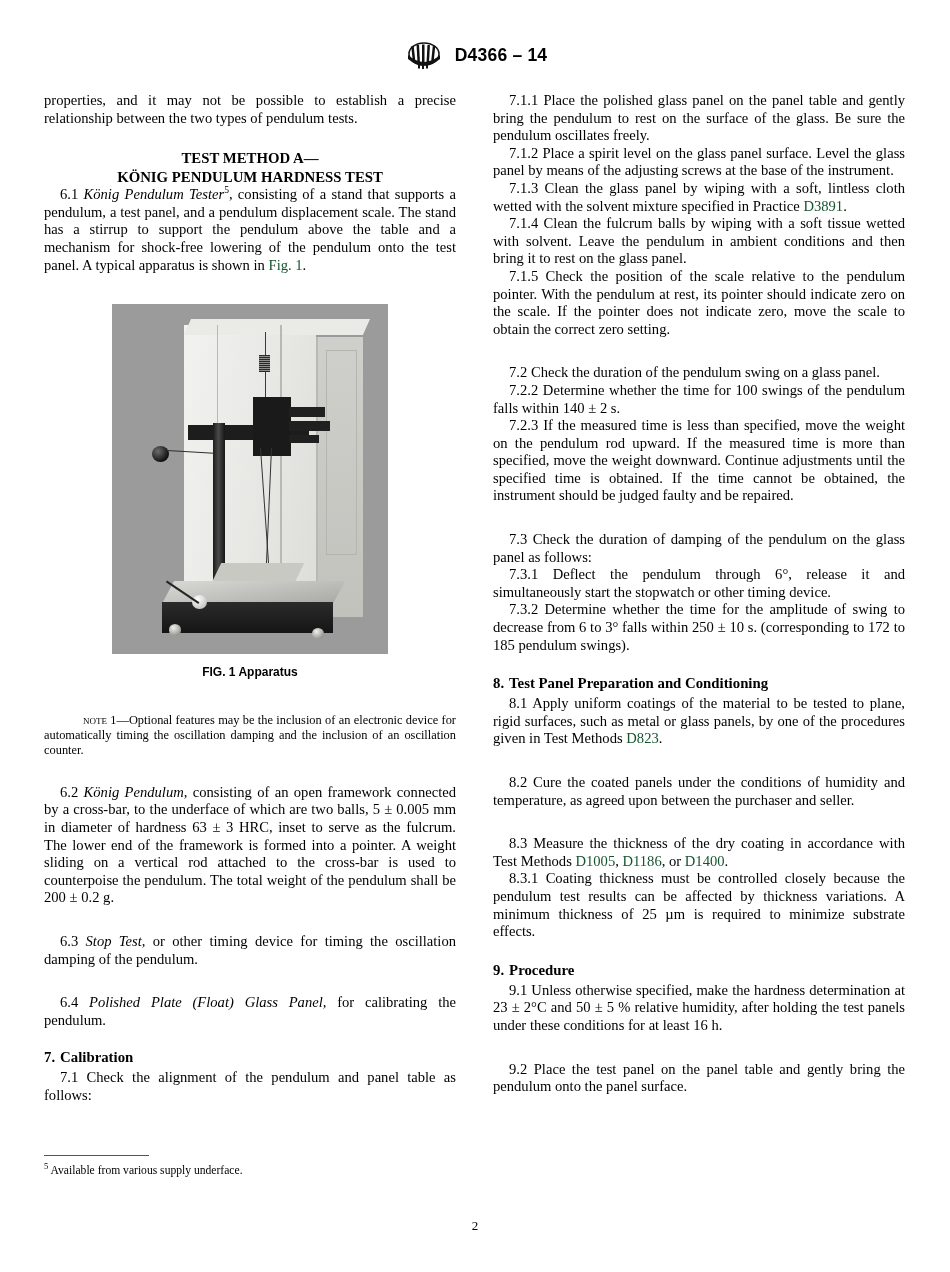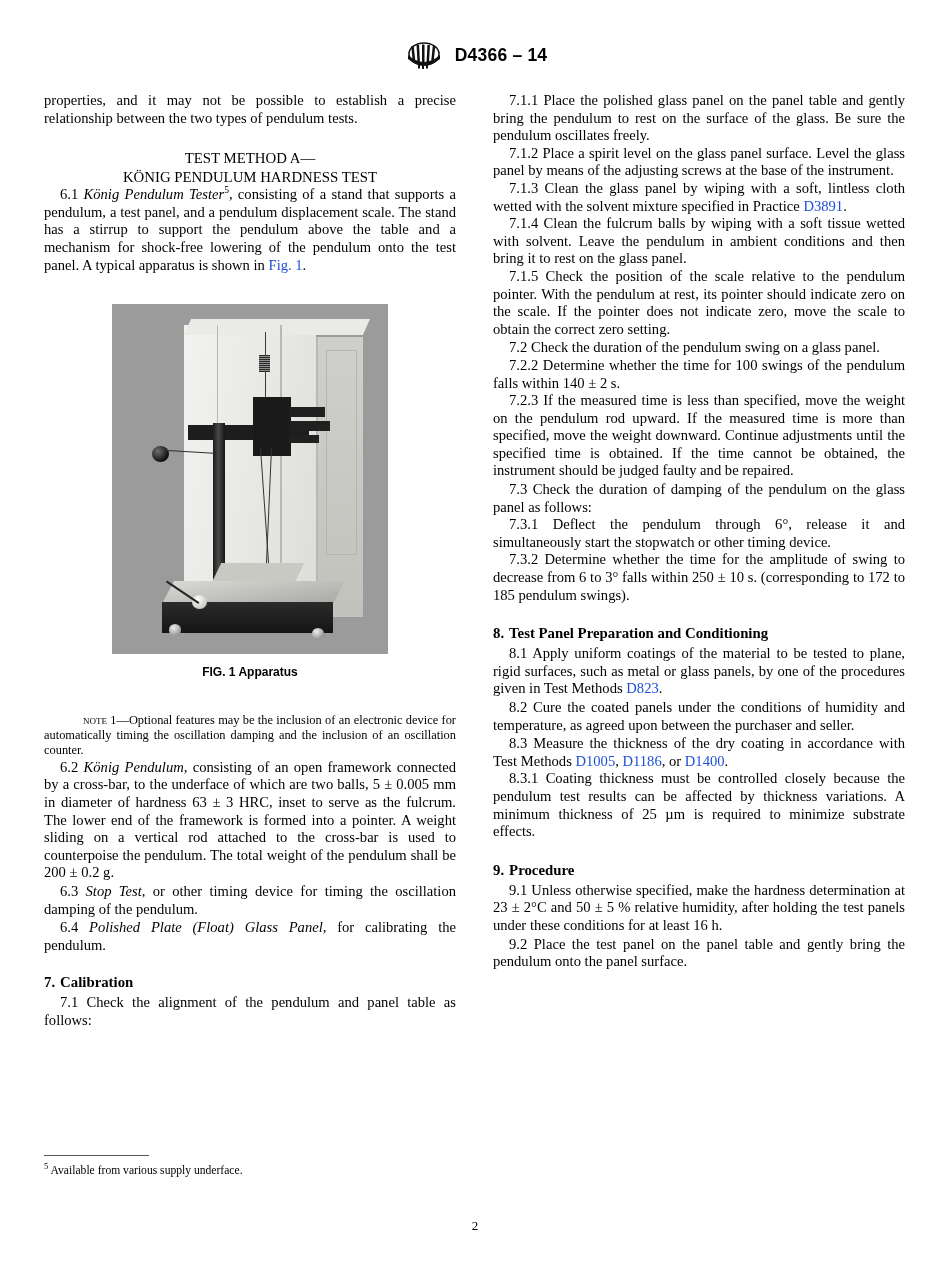--- a/index.html
+++ b/index.html
@@ -55,41 +55,41 @@
 
   p, .para {
     margin: 0;
     font-size: 14.6px;
     line-height: 17.6px;
     text-align: justify;
     text-justify: inter-word;
     hyphens: manual;
   }
   .indent { text-indent: 16px; }
-  .gap-before { margin-top: 1px; }
+  .gap-before { margin-top: 26px; }
 
   .center-head {
     text-align: center;
-    font-weight: normal;
+    font-weight: bold;
     font-size: 14.8px;
     line-height: 18.5px;
     margin: 22px 0 0 0;
   }
 
   h2.sec-head {
     font-size: 14.8px;
     font-weight: bold;
     margin: 16px 0 3px 0;
     line-height: 18px;
     text-align: left;
   }
   h2.sec-head .num { margin-right: 5px; }
 
   .ital { font-style: italic; }
-  .link { color: #1d4ed8; }
+  .link { color: #14532d; }
   sup.fn {
     font-size: 9.6px;
     vertical-align: super;
     line-height: 0;
   }
 
   
   .note {
     font-size: 12.4px;
     line-height: 14.9px;

